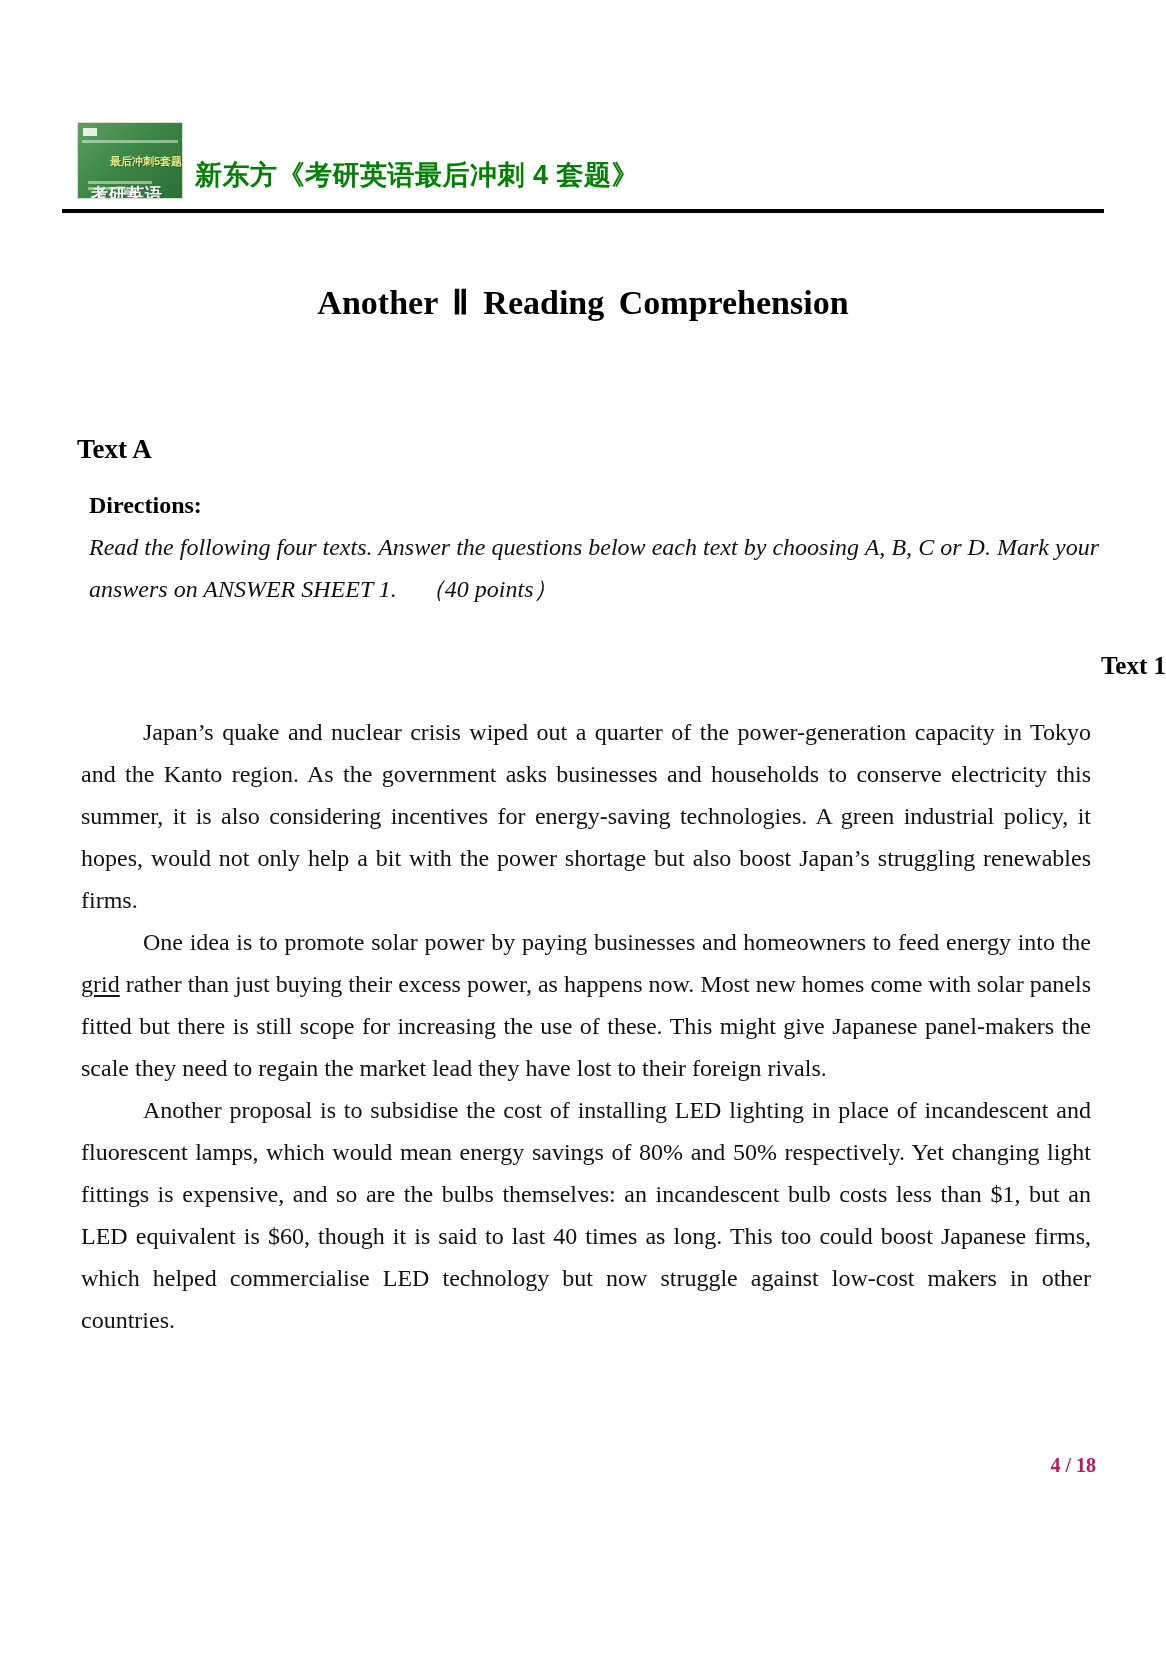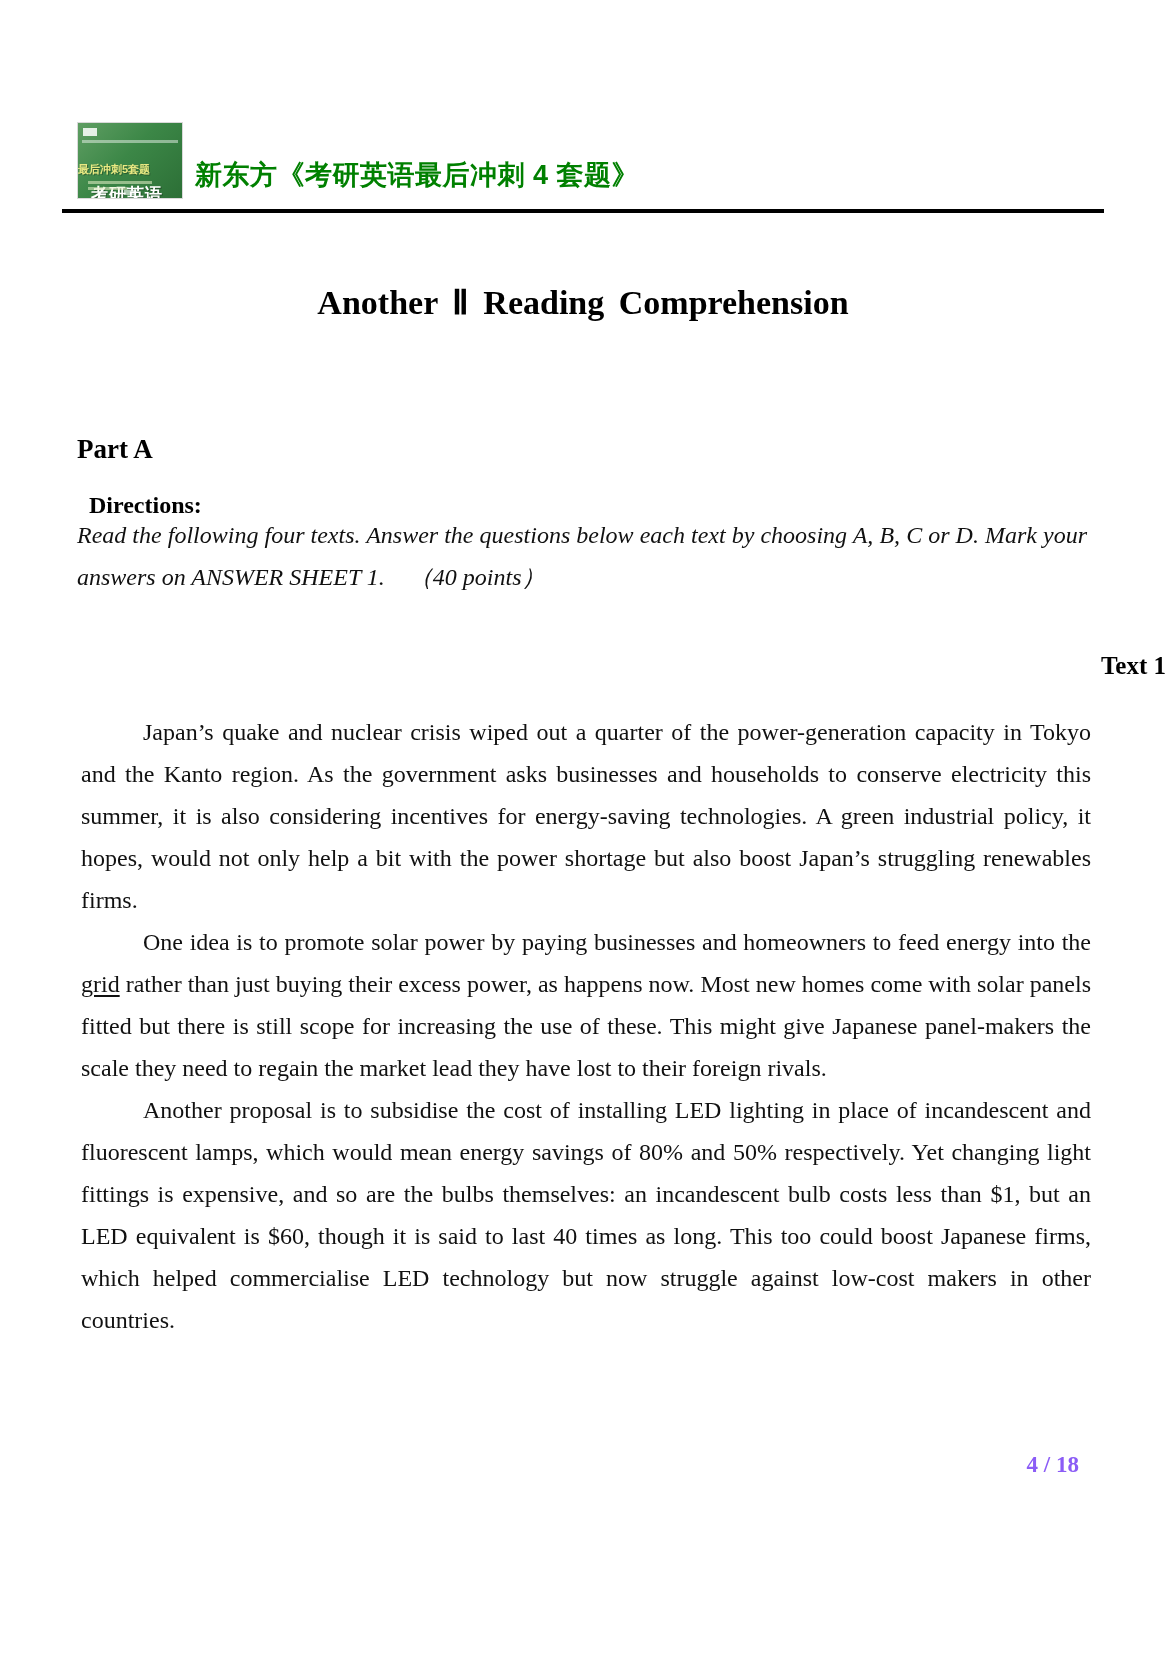--- a/index.html
+++ b/index.html
@@ -57,22 +57,22 @@
     line-height: 19px;
     color: #ffffff;
     text-shadow: 1px 1px 0 rgba(0,0,0,0.35);
     letter-spacing: 1px;
     margin-top: 40px;
   }
   .cover-subtitle {
     position: absolute;
     left: 0;
     right: 0;
-    top: 40px;
-    text-align: left;
+    top: 32px;
+    text-align: right;
     font-family: "Liberation Sans", sans-serif;
     font-weight: bold;
     font-size: 11px;
     line-height: 13px;
     color: #e9e982;
     text-shadow: 1px 1px 0 rgba(0,0,0,0.3);
   }
   .cover-small-line1, .cover-small-line2 {
     position: absolute;
     height: 3px;
@@ -142,21 +142,21 @@
     font-weight: bold;
     font-size: 24px;
     line-height: 30px;
     color: #000000;
   }
   .directions-text {
     position: absolute;
     left: 77px;
     top: 514px;
     width: 1010px;
-    margin: 0;
+    margin: 12px;
     font-style: italic;
     font-size: 24px;
     line-height: 42px;
     text-align: justify;
     color: #111111;
   }
   .text1-heading {
     position: absolute;
     left: 0;
     width: 1166px;
@@ -185,26 +185,26 @@
     text-align: justify;
   }
   .underline-word {
     text-decoration: underline;
     text-underline-offset: 3px;
   }
 
   
   .page-number {
     position: absolute;
-    right: 87px;
+    right: 70px;
     top: 1449px;
     font-weight: bold;
-    font-size: 23px;
+    font-size: 20px;
     line-height: 32px;
-    color: #8b5cf6;
+    color: #be185d;
   }
 </style>
 </head>
 <body>
 
 <div class="page">
 
   <div class="cover">
     <div class="cover-logo-mark"></div>
     <div class="cover-top-line"></div>
@@ -214,21 +214,21 @@
     <div class="cover-small-line2"></div>
     <div class="cover-emblem"></div>
   </div>
 
   <div class="brand">新东方《考研英语最后冲刺 4 套题》</div>
 
   <div class="rule"></div>
 
   <h1 class="section-title">Another Ⅱ Reading Comprehension</h1>
 
-  <h2 class="part-label">Part A</h2>
+  <h2 class="part-label">Text A</h2>
   <h3 class="directions-label">Directions:</h3>
   <p class="directions-text">Read the following four texts. Answer the questions below each text by choosing A, B, C or D. Mark your answers on ANSWER SHEET 1.　（40 points）</p>
 
   <h3 class="text1-heading">Text 1</h3>
 
   <div class="body-text">
     <p><span>Japan’s quake and nuclear crisis wiped out a quarter of the power-generation capacity in Tokyo and the Kanto region. As the government asks businesses and households to conserve electricity this summer, it is also considering incentives for energy-saving technologies. A green industrial policy, it hopes, would not only help a bit with the power shortage but also boost Japan’s struggling renewables firms.</span></p>
     <p><span>One idea is to promote solar power by paying businesses and homeowners to feed energy into the </span><span class="underline-word">grid</span><span> rather than just buying their excess power, as happens now. Most new homes come with solar panels fitted but there is still scope for increasing the use of these. This might give Japanese panel-makers the scale they need to regain the market lead they have lost to their foreign rivals.</span></p>
     <p><span>Another proposal is to subsidise the cost of installing LED lighting in place of incandescent and fluorescent lamps, which would mean energy savings of 80% and 50% respectively. Yet changing light fittings is expensive, and so are the bulbs themselves: an incandescent bulb costs less than $1, but an LED equivalent is $60, though it is said to last 40 times as long. This too could boost Japanese firms, which helped commercialise LED technology but now struggle against low-cost makers in other countries.</span></p>
   </div>

